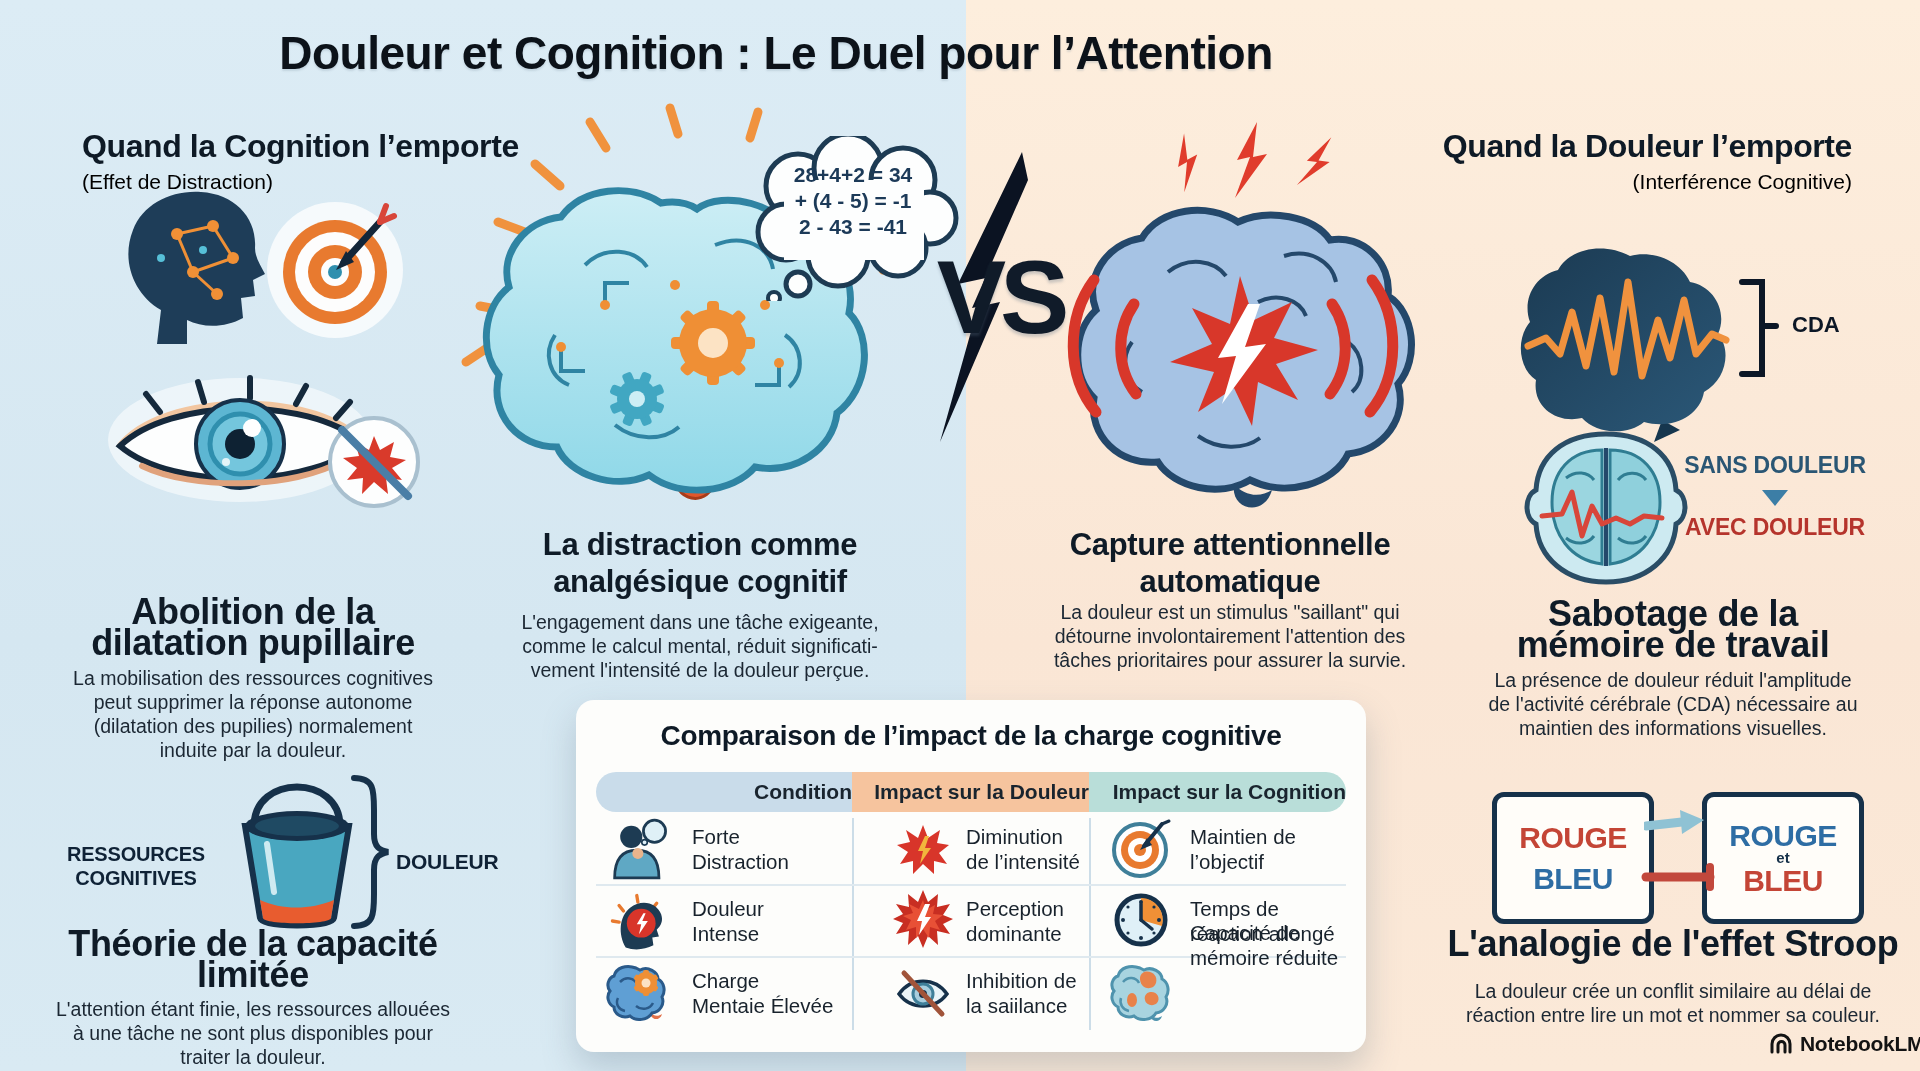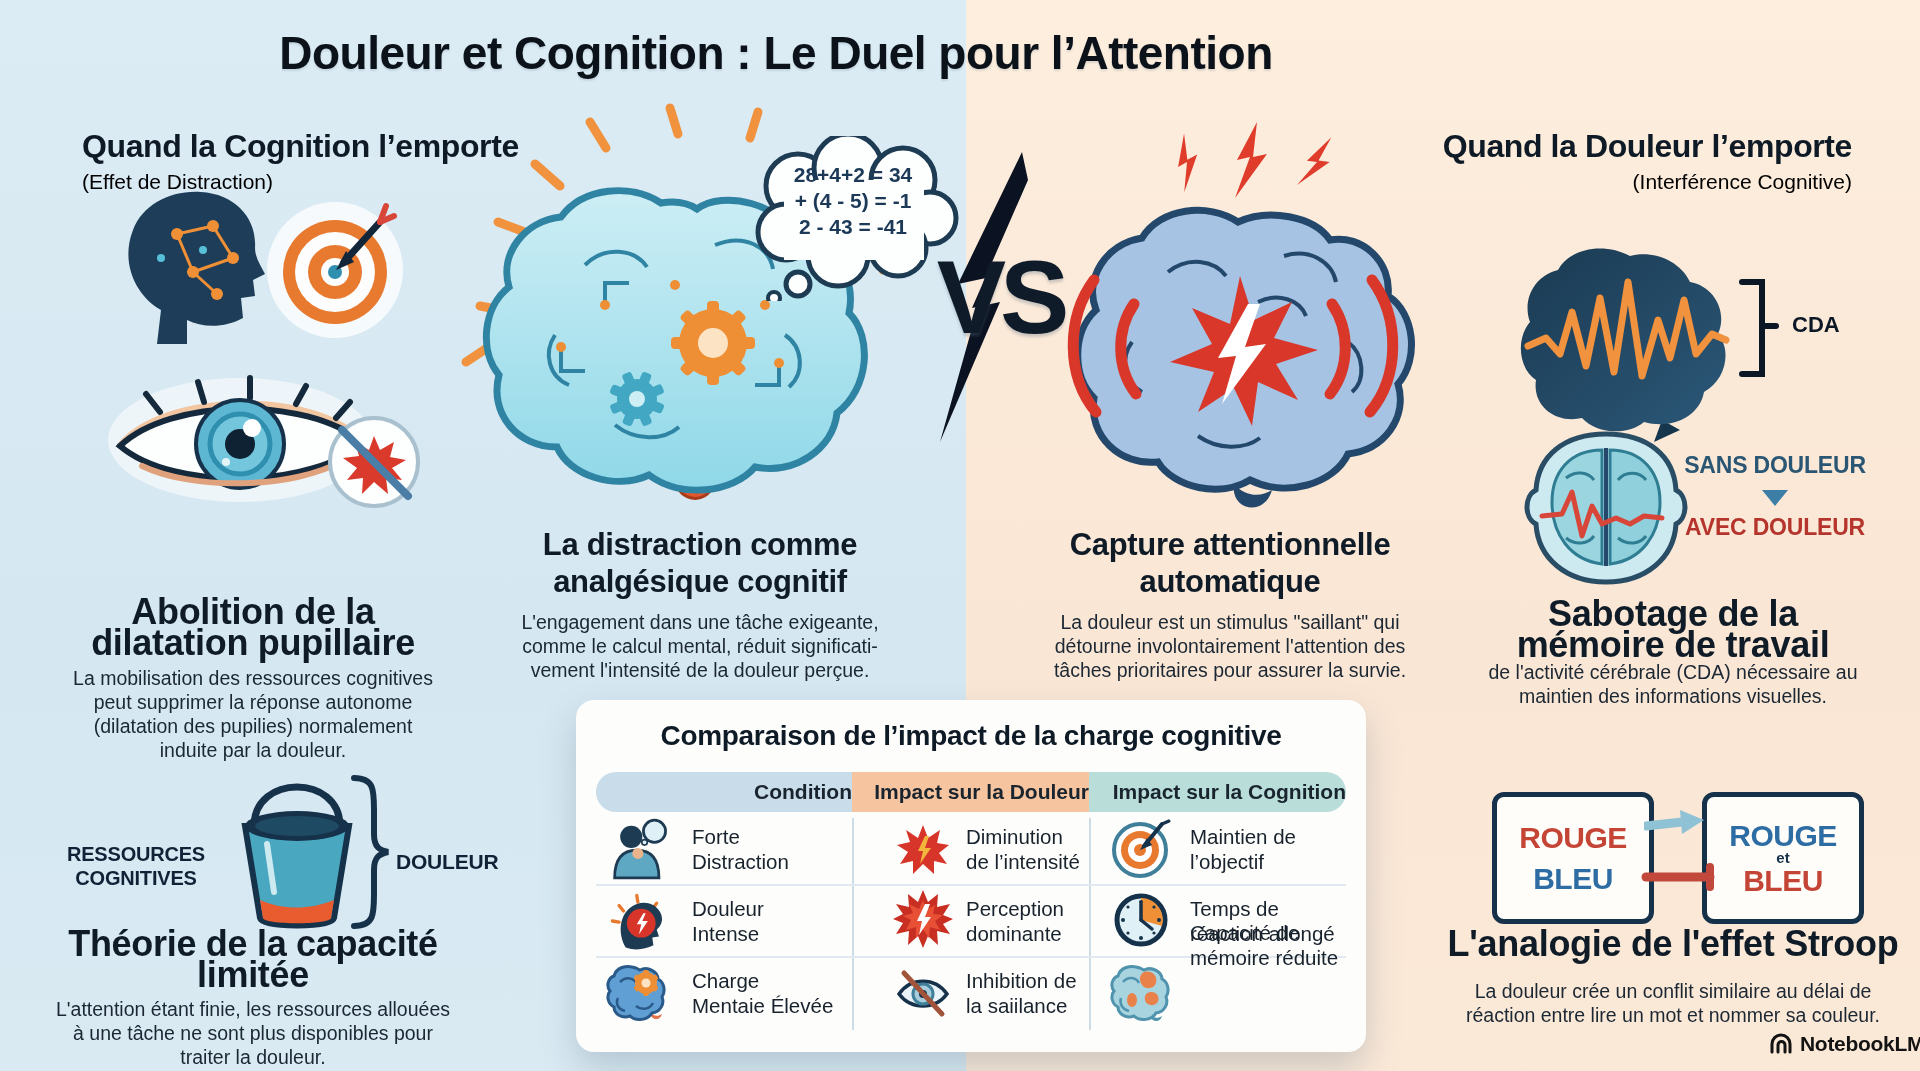--- a/index.html
+++ b/index.html
@@ -278,21 +278,21 @@
       <path d="M324,88 C352,126 352,184 322,220"></path>
         <path d="M284,112 C302,138 302,176 282,202"></path>
     </g>
     <polygon fill="#d8372a" points="192,84 206,128 244,110 226,146 270,158 228,172 250,208 210,190 204,234 186,196 150,220 166,180 122,170 164,152 144,116 182,132"></polygon>
     <polygon fill="#ffffff" points="200,112 170,166 188,164 174,212 218,152 197,155 212,112"></polygon>
   </svg>
 
   <div class="abs c" style="left:1020px;top:526px;width:420px">
     <div class="mid-head">Capture attentionnelle</div>
     <div class="mid-head">automatique</div>
-    <div class="body-t" style="margin-top:10px">La douleur est un stimulus "saillant" qui</div>
+    <div class="body-t" style="">La douleur est un stimulus "saillant" qui</div>
     <div class="body-t">détourne involontairement l'attention des</div>
     <div class="body-t">tâches prioritaires pour assurer la survie.</div>
   </div>
 
   <svg class="abs" style="left:1512px;top:238px" width="240" height="205" viewBox="0 0 240 205">
     <defs>
       <linearGradient id="gNavy" x1="0" y1="0" x2="1" y2="1">
         <stop offset="0" stop-color="#1b3a52"></stop>
           <stop offset="1" stop-color="#2b5878"></stop>
       </linearGradient>
@@ -319,20 +319,21 @@
     </g>
     <polyline points="24,90 44,88 54,66 64,110 74,80 84,98 98,92 112,98 126,90 144,92" fill="none" stroke="#d8463a" stroke-width="5" stroke-linecap="round" stroke-linejoin="round"></polyline>
   </svg>
   <div class="abs c sans-t" style="left:1682px;top:452px;width:186px">SANS DOULEUR</div>
   <div class="abs tri-down" style="left:1762px;top:490px"></div>
   <div class="abs c avec-t" style="left:1682px;top:514px;width:186px">AVEC DOULEUR</div>
 
   <div class="abs c" style="left:1458px;top:598px;width:430px">
     <div class="blk-head">Sabotage de la</div>
     <div class="blk-head">mémoire de travail</div>
+    <div class="body-t" style="margin-top:8px">La présence de douleur réduit l'amplitude</div>
     <div class="body-t">de l'activité cérébrale (CDA) nécessaire au</div>
     <div class="body-t">maintien des informations visuelles.</div>
   </div>
 
   <div class="abs stroop-box" style="left:1492px;top:792px">
     <div class="sw sw-red">ROUGE</div>
     <div class="sw sw-blue" style="margin-top:10px">BLEU</div>
   </div>
   <div class="abs stroop-box" style="left:1702px;top:792px">
     <div class="sw sw-blue">ROUGE</div>

